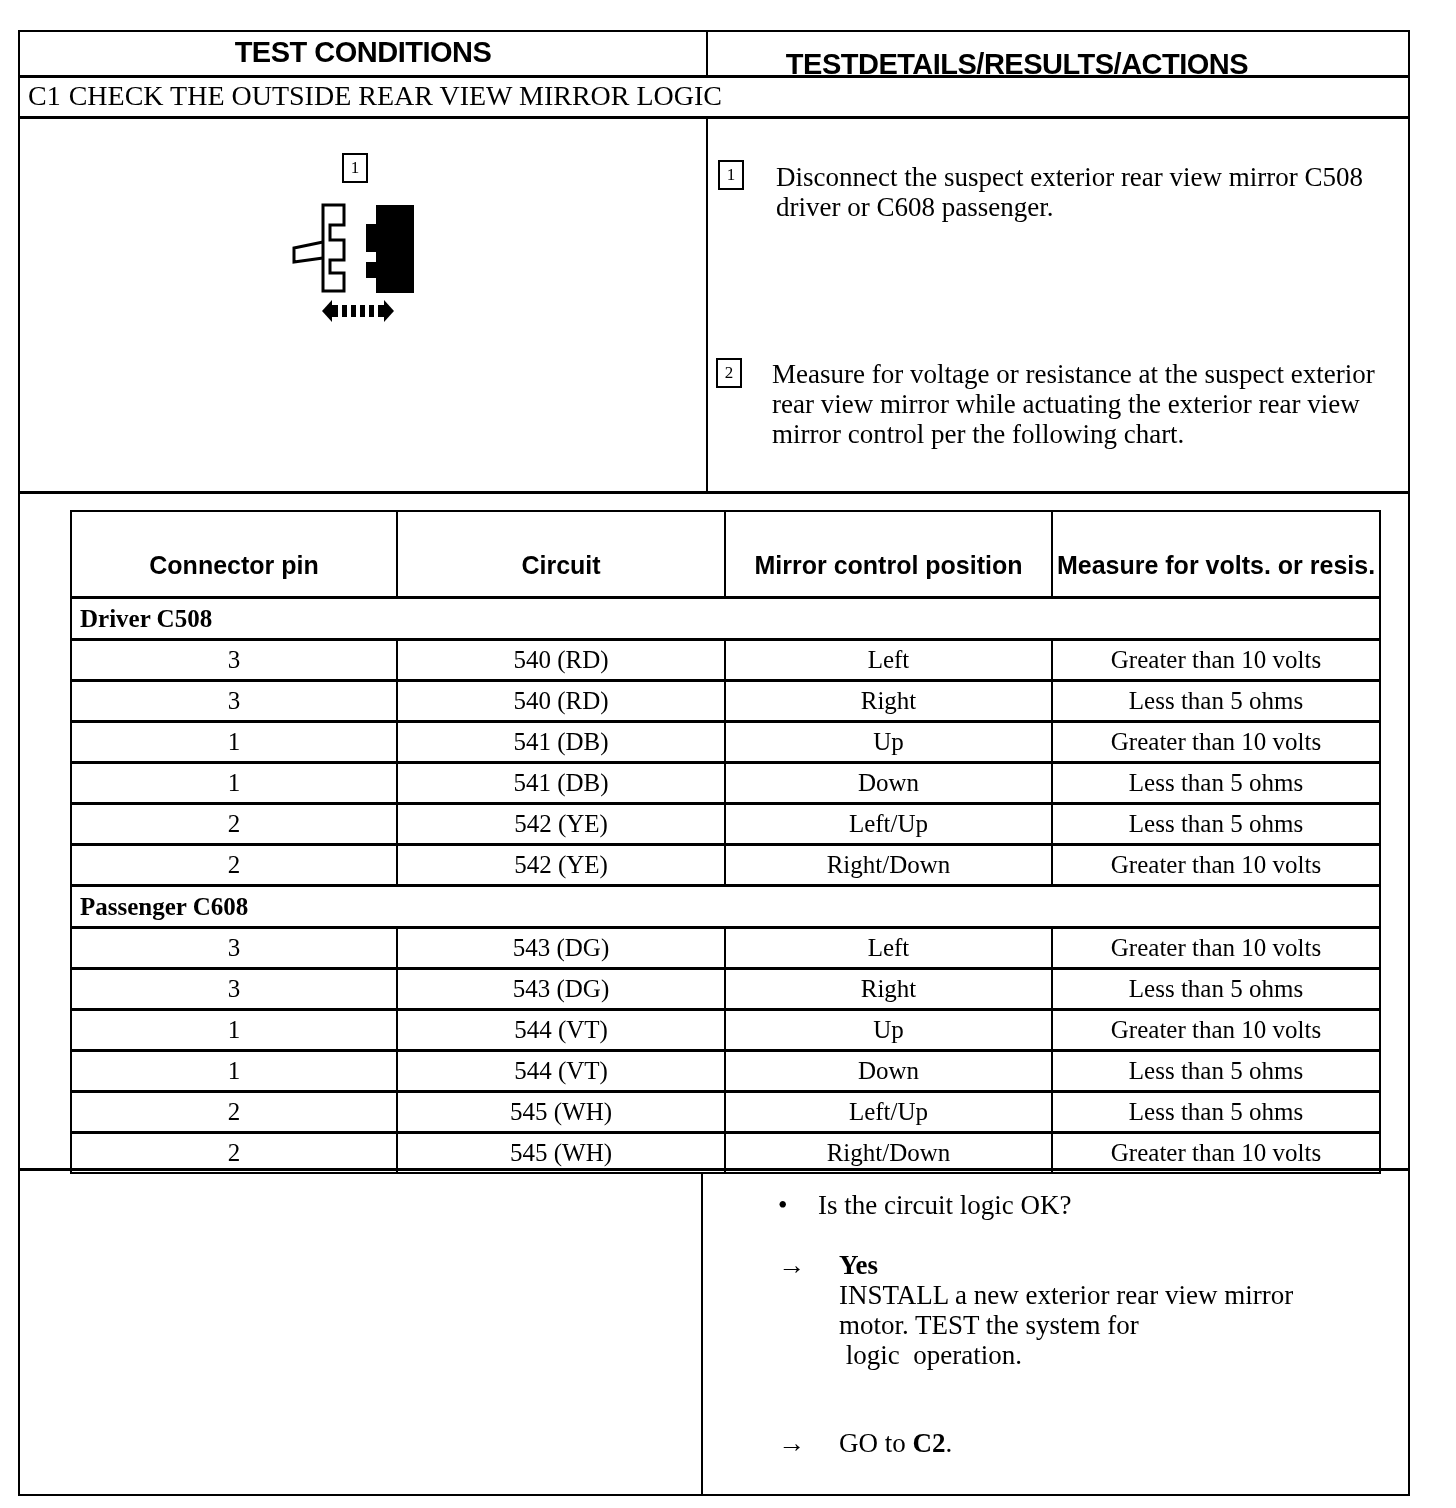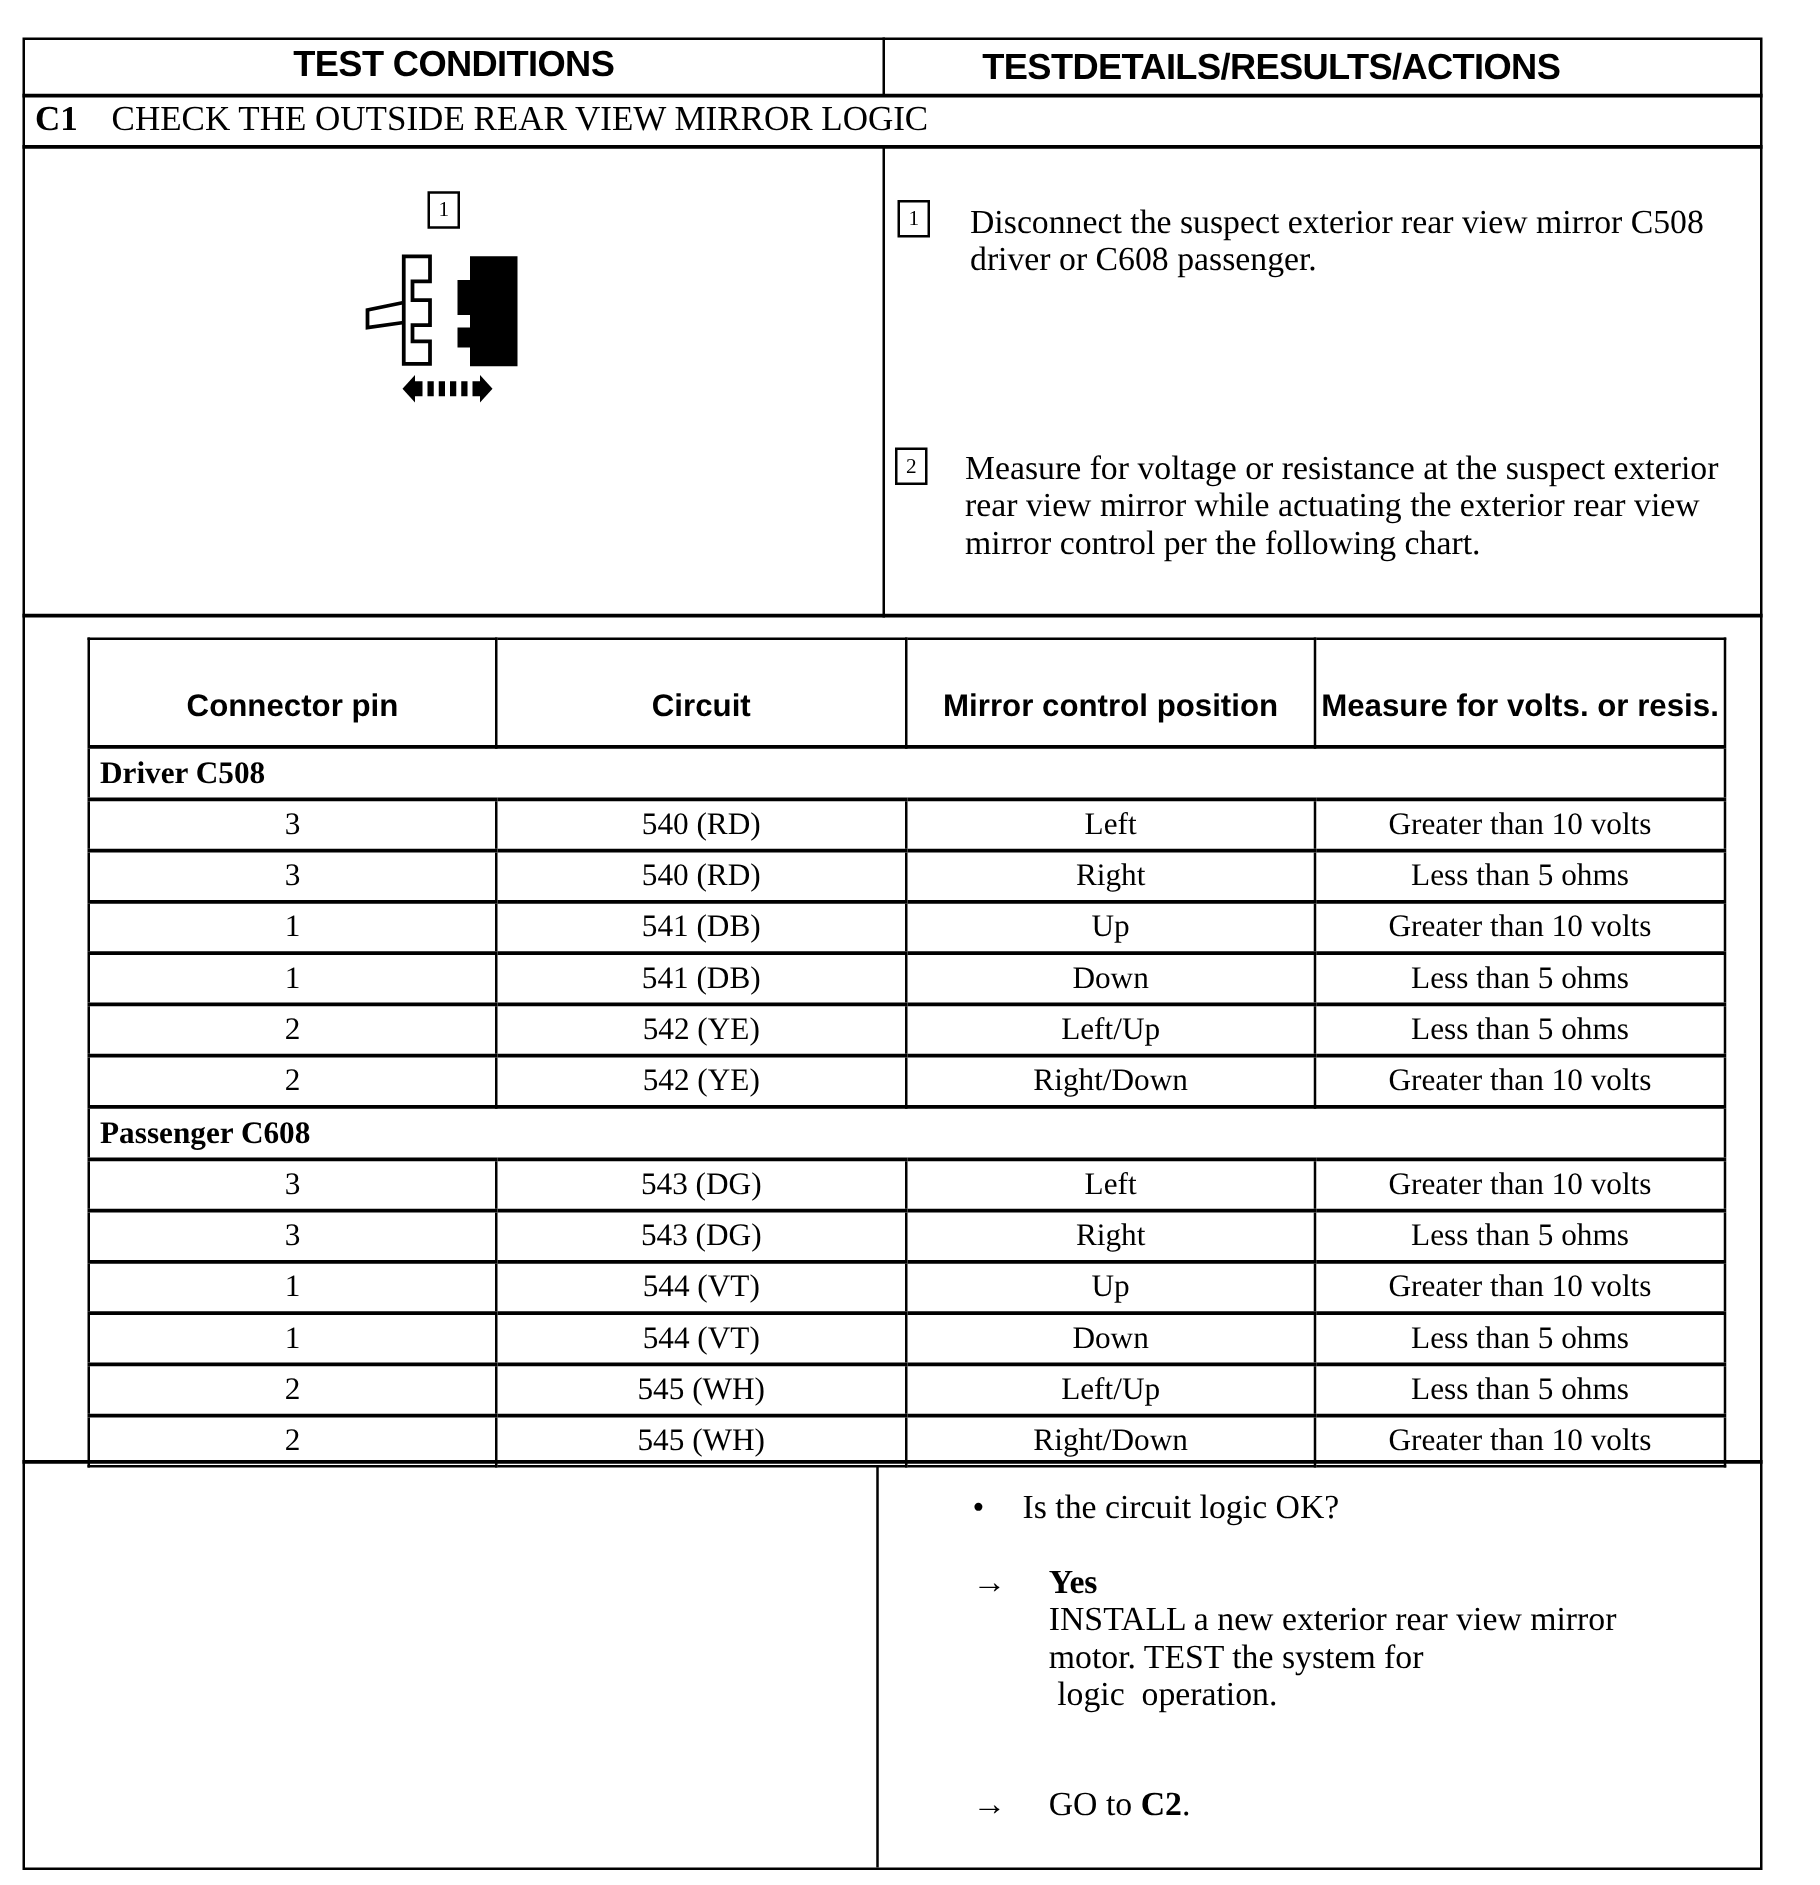--- a/index.html
+++ b/index.html
@@ -5,21 +5,21 @@
   html, body { margin: 0; padding: 0; background: #ffffff; }
   body { width: 1456px; height: 1508px; position: relative; overflow: hidden; color: #000; }
 
   .frame { position: absolute; border: 2px solid #000; box-sizing: border-box; }
   .hline { position: absolute; height: 3px; background: #000; }
   .vline { position: absolute; width: 2px; background: #000; }
 
   .hdr { position: absolute; font-family: "Liberation Sans", "DejaVu Sans", sans-serif; font-weight: bold; font-size: 29px; letter-spacing: -0.5px; text-align: center; }
 
   .c1-title { position: absolute; left: 28px; top: 80px; font-family: "Liberation Serif", serif; font-size: 28px; white-space: nowrap; }
-  .c1-title .id { font-weight: bold; margin-right: 27px; }
+  .c1-title .id { font-weight: normal; margin-right: 8px; }
 
   .stepbox { position: absolute; width: 26px; height: 30px; border: 2px solid #000; box-sizing: border-box; font-family: "Liberation Serif", serif; font-size: 17px; text-align: center; line-height: 26px; }
   .steptext { position: absolute; font-family: "Liberation Serif", serif; font-size: 27px; line-height: 30px; }
 
   
   table.chart { position: absolute; left: 70px; top: 510px; width: 1309px; border-collapse: collapse; table-layout: fixed; }
   table.chart td, table.chart th { border: 2px solid #000; padding: 0; }
   table.chart th { font-family: "Liberation Sans", sans-serif; font-weight: bold; font-size: 25px; height: 68px; vertical-align: bottom; padding-bottom: 16px; line-height: 29px; }
   table.chart td { font-family: "Liberation Serif", serif; font-size: 25px; text-align: center; height: 38px; }
   table.chart tr.body td { border-top-width: 3px; }
@@ -30,21 +30,21 @@
 
   svg { position: absolute; overflow: visible; }
 </style>
 </head>
 <body>
 
 <div class="frame" style="left:18px; top:30px; width:1392px; height:1466px;"></div>
 
 <div class="vline" style="left:706px; top:30px; height:46px;"></div>
 <div class="hdr" style="left:20px; top:36px; width:686px;">TEST CONDITIONS</div>
-<div class="hdr" style="left:708px; top:38px; width:618px;">TESTDETAILS/RESULTS/ACTIONS</div>
+<div class="hdr" style="left:708px; top:48px; width:618px;">TESTDETAILS/RESULTS/ACTIONS</div>
 <div class="hline" style="left:18px; top:75px; width:1392px;"></div>
 
 <div class="c1-title">
   <span class="id">C1</span><span>CHECK THE OUTSIDE REAR VIEW MIRROR LOGIC</span>
 </div>
 <div class="hline" style="left:18px; top:116px; width:1392px;"></div>
 
 <div class="vline" style="left:706px; top:116px; height:378px;"></div>
 <div class="hline" style="left:18px; top:491px; width:1392px;"></div>
 

